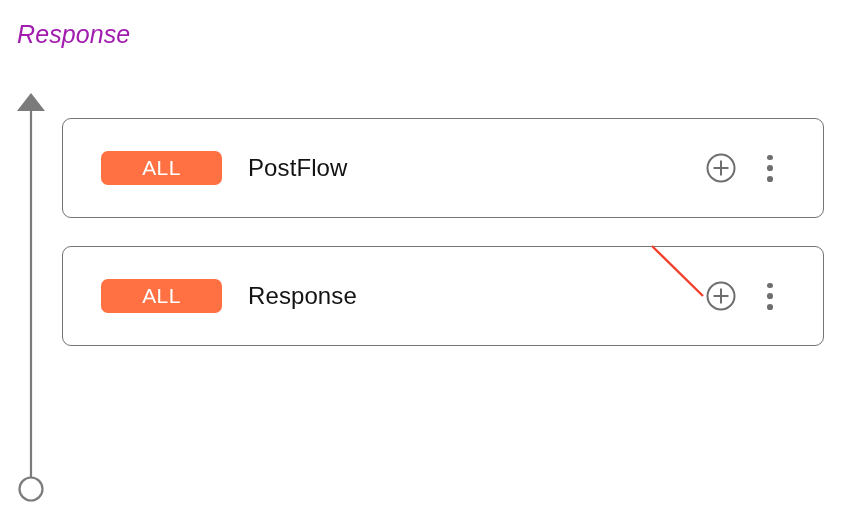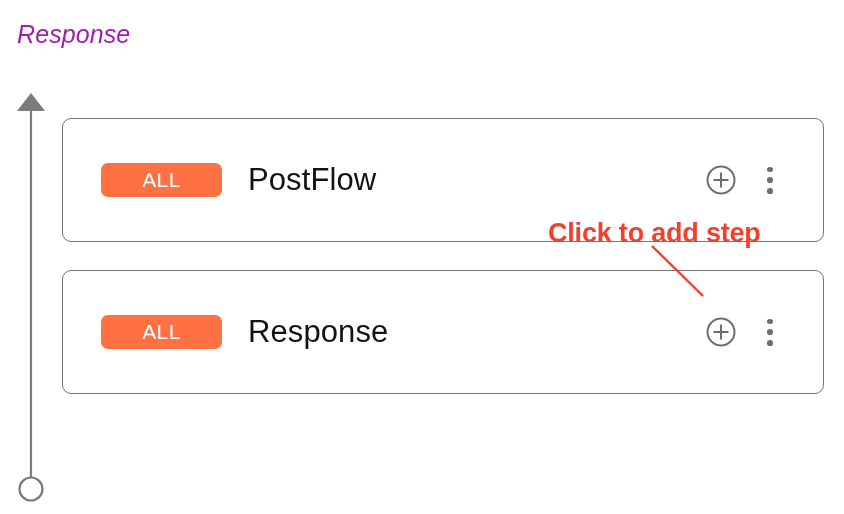--- a/index.html
+++ b/index.html
@@ -46,21 +46,21 @@
   .flow-rows {
     position: absolute;
     left: 62px;
     top: 118px;
     width: 762px;
   }
   .flow-row {
     position: relative;
     box-sizing: border-box;
     width: 762px;
-    height: 124px;
+    height: 100px;
     border: 1.6px solid #757575;
     border-radius: 9px;
     background: #ffffff;
     margin-bottom: 28px;
     display: flex;
     align-items: center;
   }
   .flow-row.selected {
     background: #eef2fb;
   }
@@ -75,21 +75,21 @@
     justify-content: center;
     color: #ffffff;
     font-size: 21px;
     font-weight: 400;
     letter-spacing: 0.4px;
     flex: none;
   }
 
   .row-label {
     margin-left: 26px;
-    font-size: 31px;
+    font-size: 24px;
     color: #131313;
     font-weight: 400;
     letter-spacing: 0.1px;
     white-space: nowrap;
     flex: 1 1 auto;
   }
 
   .row-actions {
     display: flex;
     align-items: center;
@@ -191,18 +191,17 @@
         <div class="kebab-btn">
           <span class="kebab-dot"></span>
           <span class="kebab-dot"></span>
           <span class="kebab-dot"></span>
         </div>
       </div>
     </div>
 
   </div>
 
-  <div class="annotation-text">Click to add step</div>
   <svg class="annotation-line" viewBox="0 0 100 70" width="100" height="70">
     <line x1="22" y1="6" x2="73" y2="56" stroke="#f2402d" stroke-width="2.4"></line>
   </svg>
 
 </div>
 
 </body></html>

